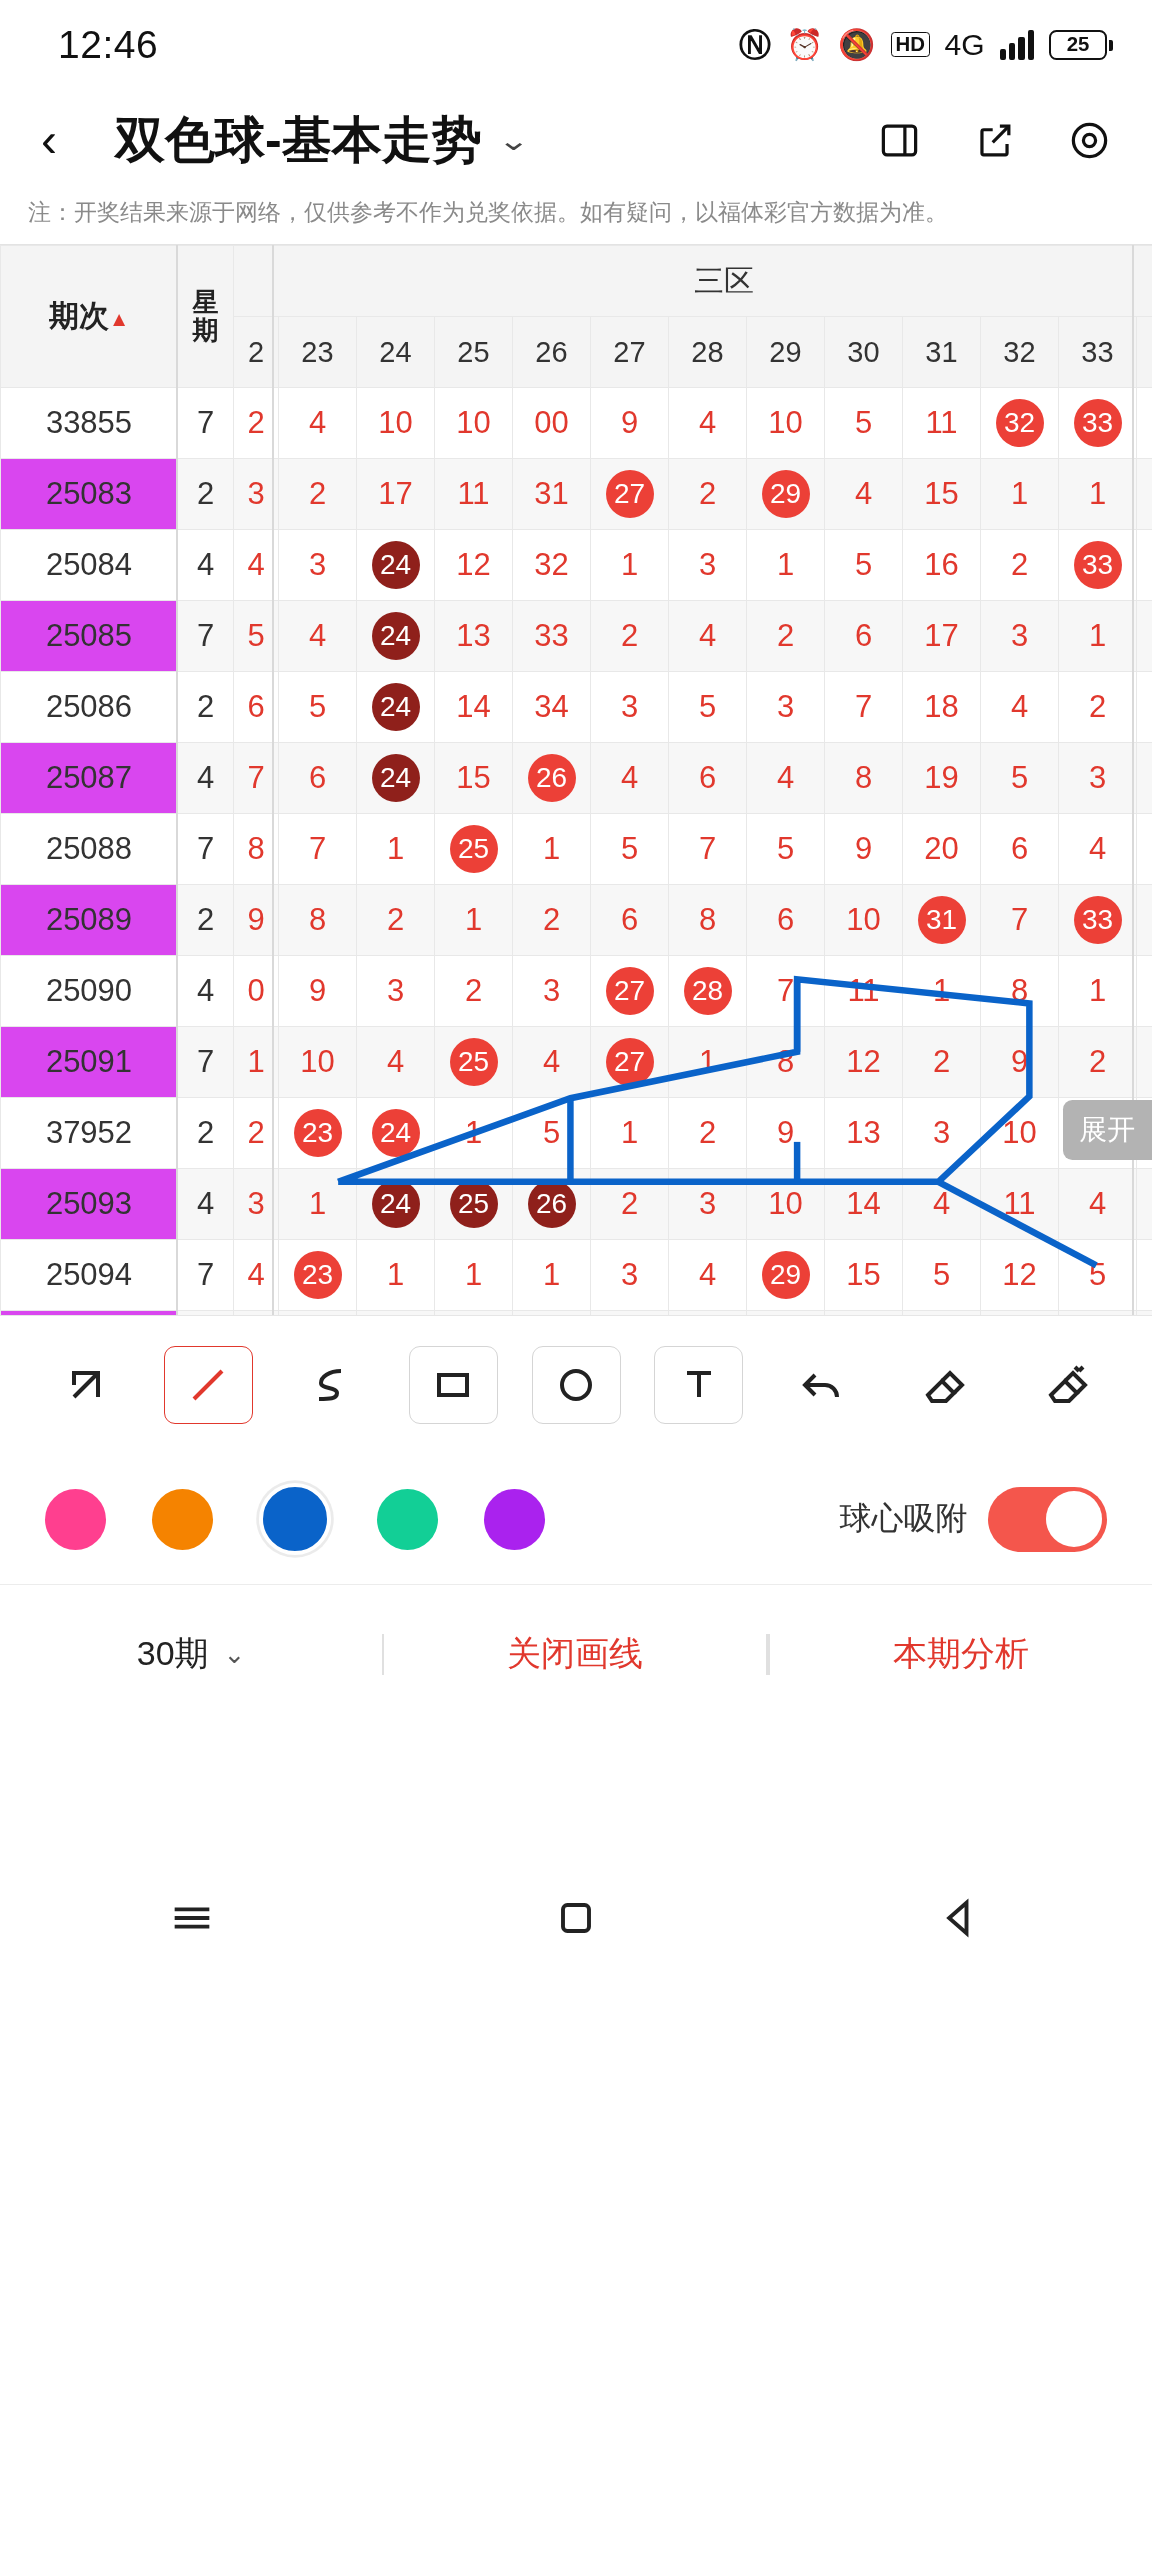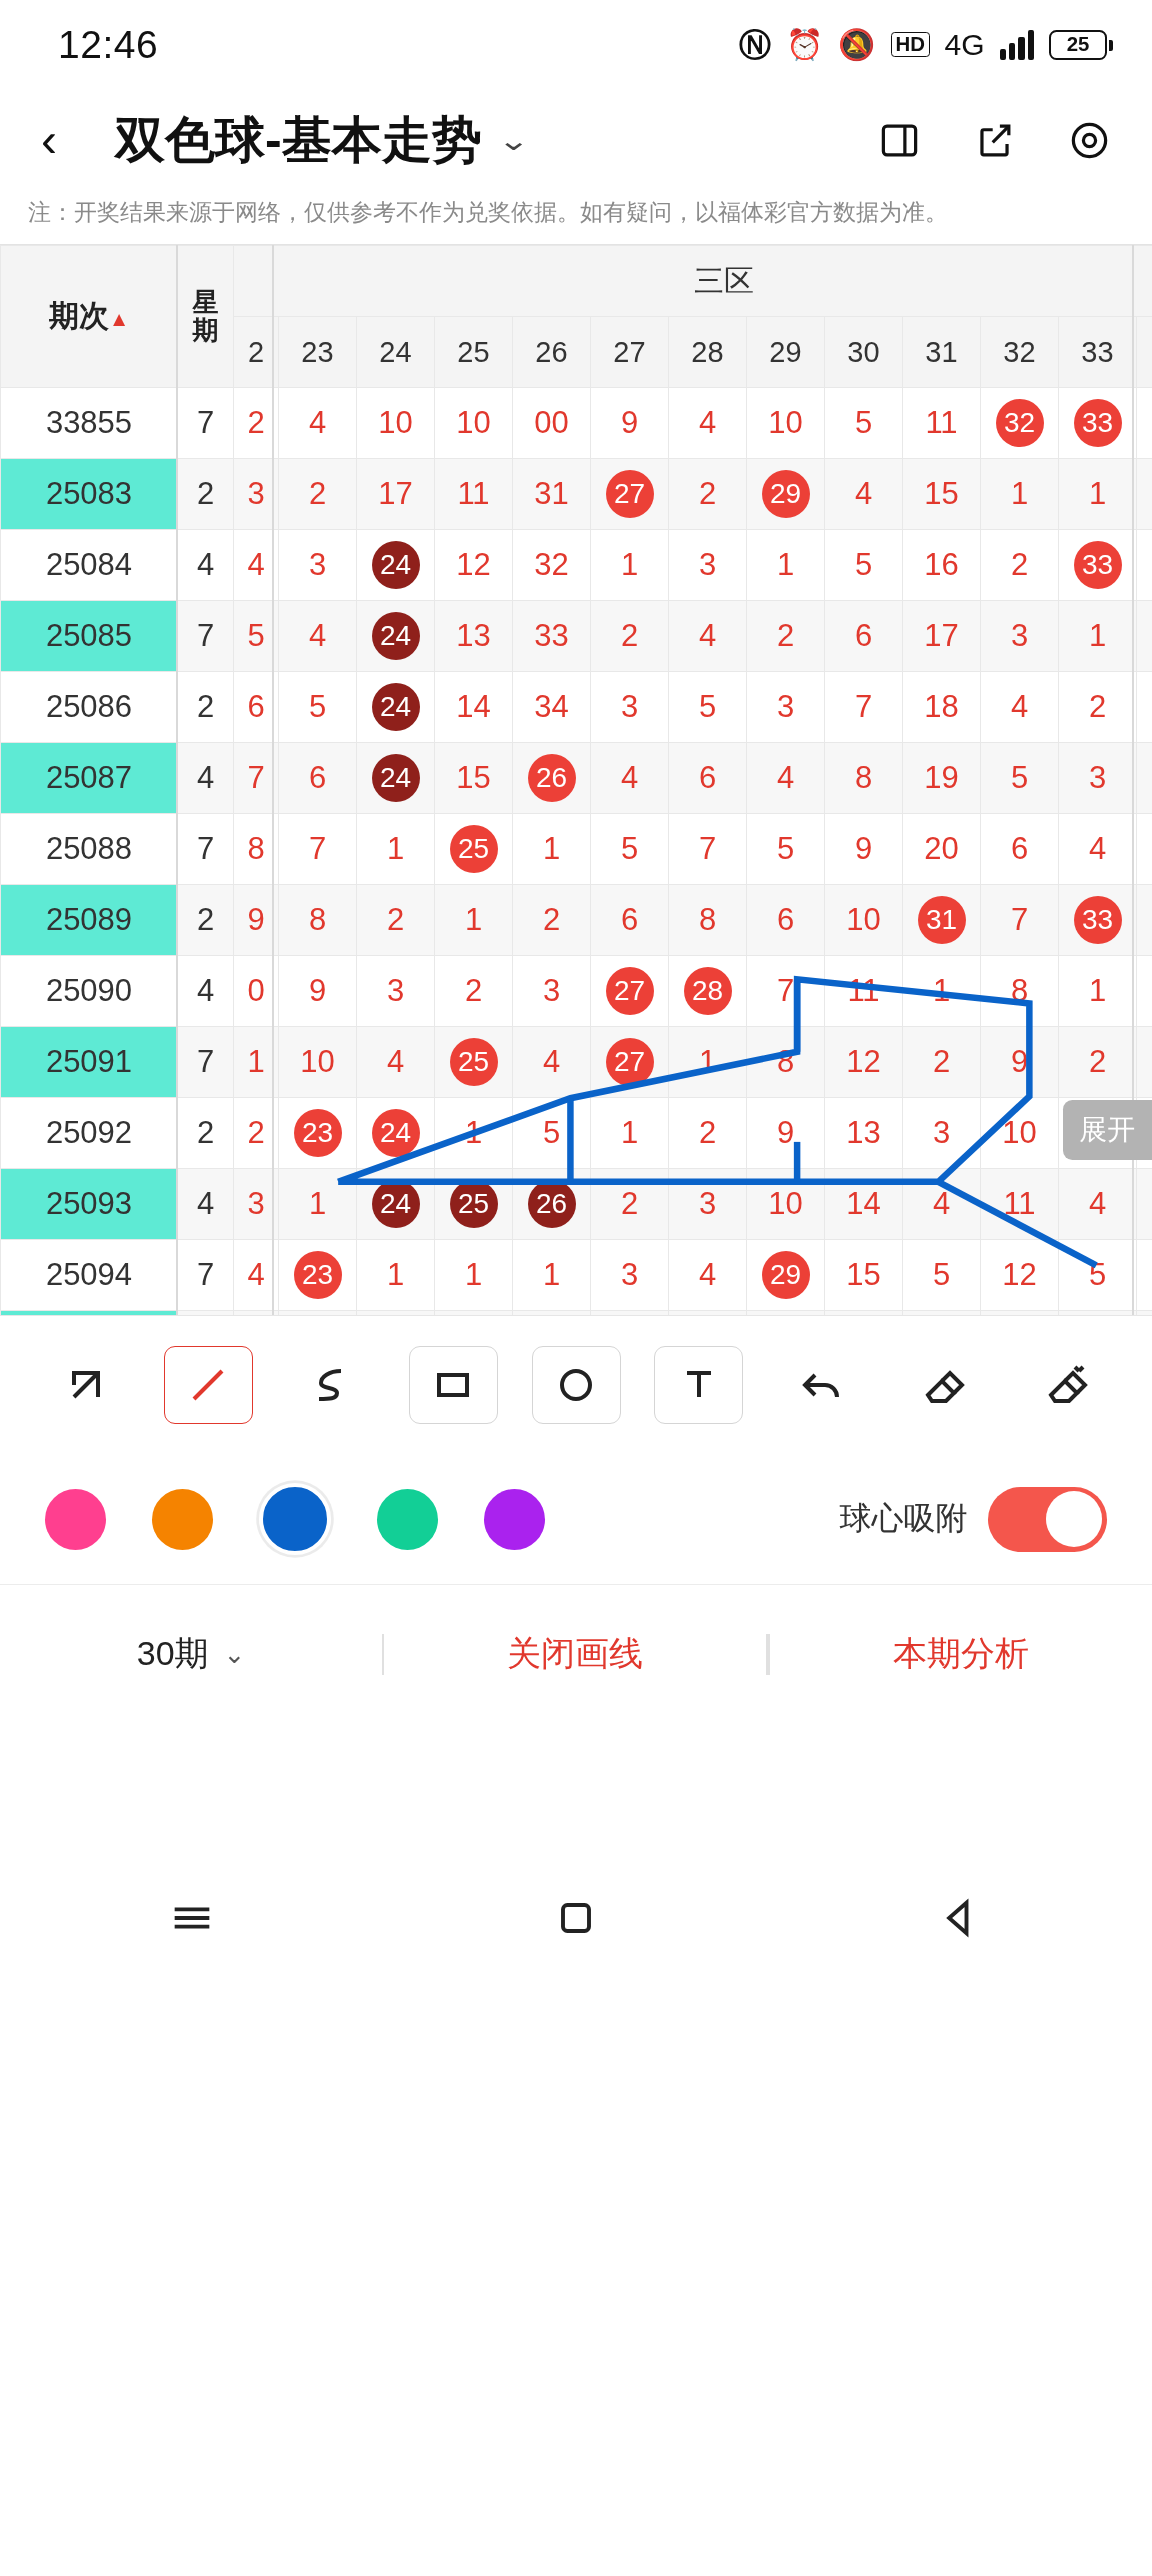--- a/index.html
+++ b/index.html
@@ -53,21 +53,21 @@
   col.c-num{width:78px}
 
   thead th { background:#f4f4f4; color:#333; font-size:28px; font-weight:normal;}
   thead th.hd-issue{font-size:30px;font-weight:bold;color:#222}
   thead th.hd-week{font-size:26px;line-height:1.05;font-weight:bold;color:#222}
   thead th.zone{font-size:30px;color:#333;font-weight:normal;}
   thead th.numh{font-size:29px;color:#333;}
 
   tbody td.issue{color:#333;font-size:31px;background:#fff;}
   tbody tr.alt td{background:#f7f7f7;}
-  tbody tr.alt td.issue{background:#5eead4;}
+  tbody tr.alt td.issue{background:#d946ef;}
   tbody td.week{color:#333;}
   tbody td.gapcol{color:#e1382d;}
   td.num{color:#f0a9a3;}
   .ball{display:inline-flex;align-items:center;justify-content:center;width:48px;height:48px;border-radius:50%;color:#fff;font-size:28px;}
   .ball.red{background:#ec4037;}
   .ball.dark{background:#8f201b;}
 
   
   .vline{position:absolute;top:0;bottom:0;width:1.9px;background:#d9d9d9;}
 
@@ -362,21 +362,21 @@
             <td class="num"><span class="ball red">27</span></td>
             <td class="num">1</td>
             <td class="num">8</td>
             <td class="num">12</td>
             <td class="num">2</td>
             <td class="num">9</td>
             <td class="num">2</td>
             <td class="num">10</td>
           </tr>
           <tr>
-            <td class="issue">25092</td>
+            <td class="issue">37952</td>
             <td class="week">2</td>
             <td class="gapcol">2</td>
             <td class="num"><span class="ball red">23</span></td>
             <td class="num"><span class="ball red">24</span></td>
             <td class="num">1</td>
             <td class="num">5</td>
             <td class="num">1</td>
             <td class="num">2</td>
             <td class="num">9</td>
             <td class="num">13</td>

